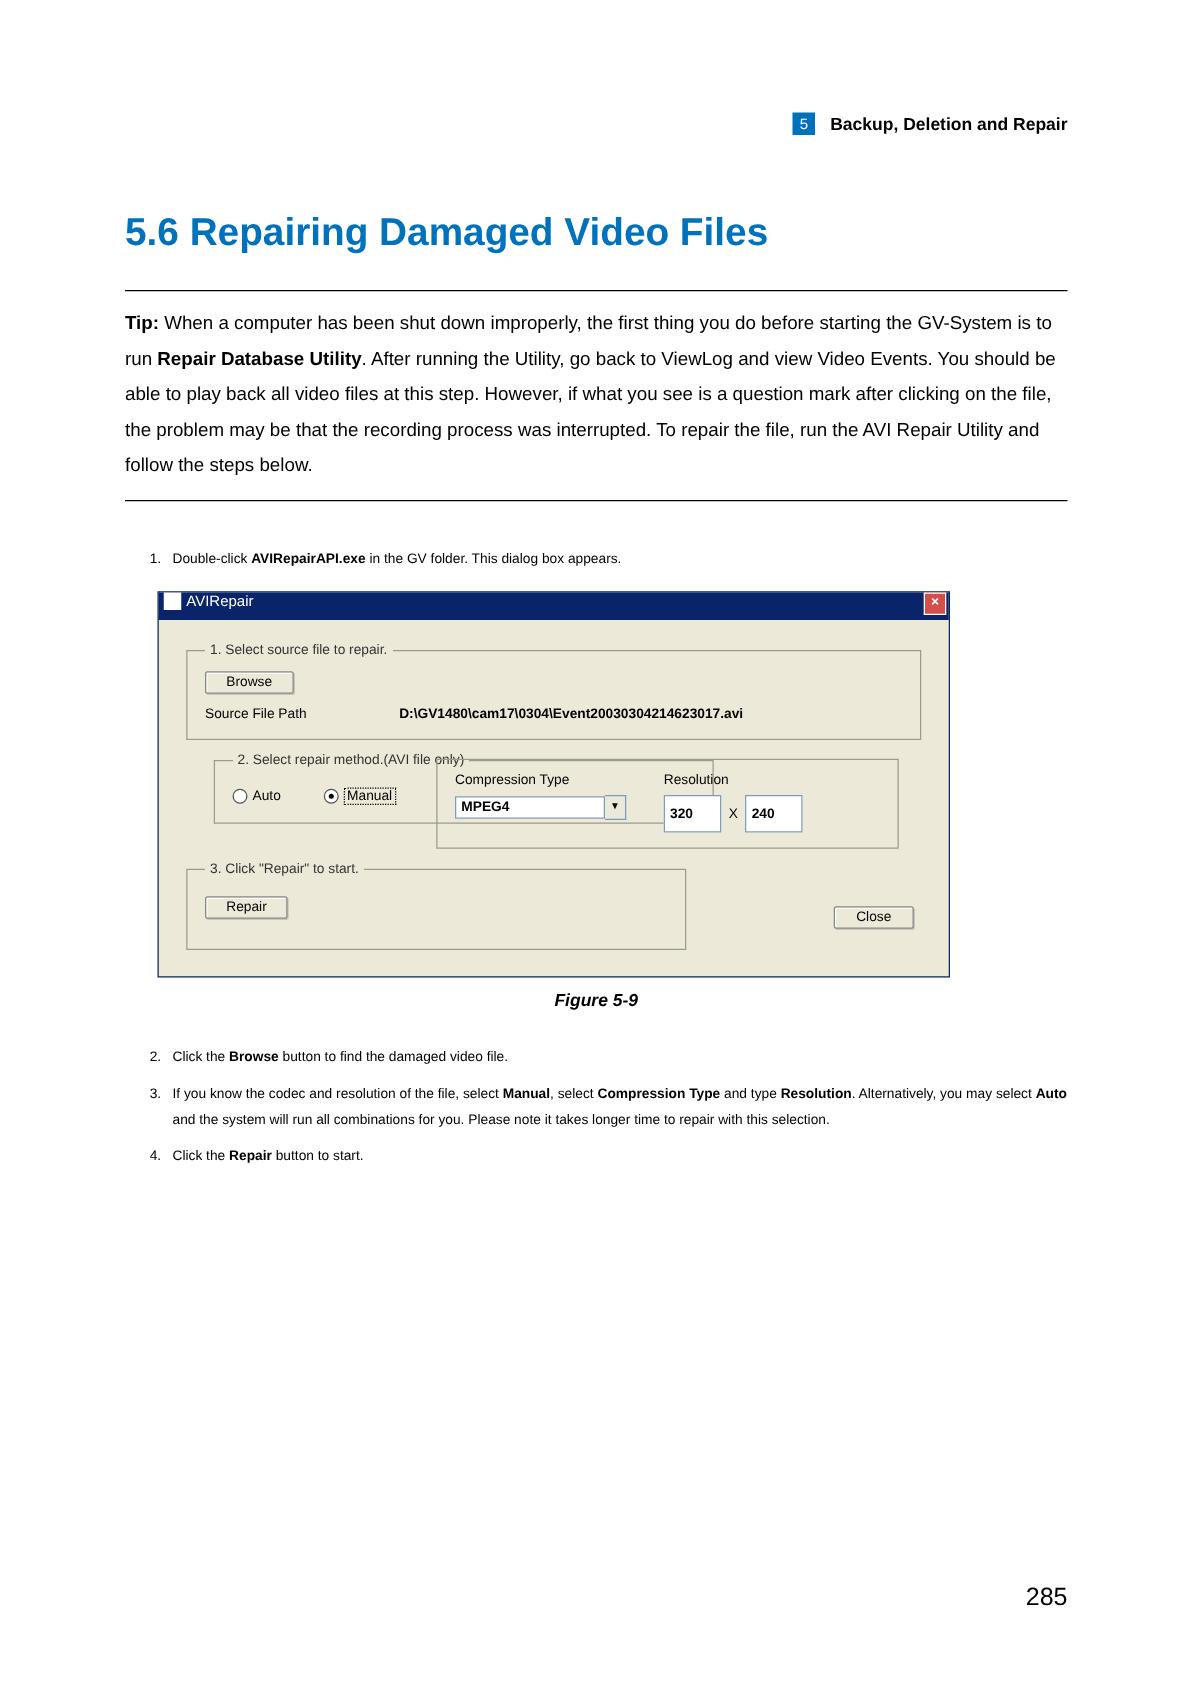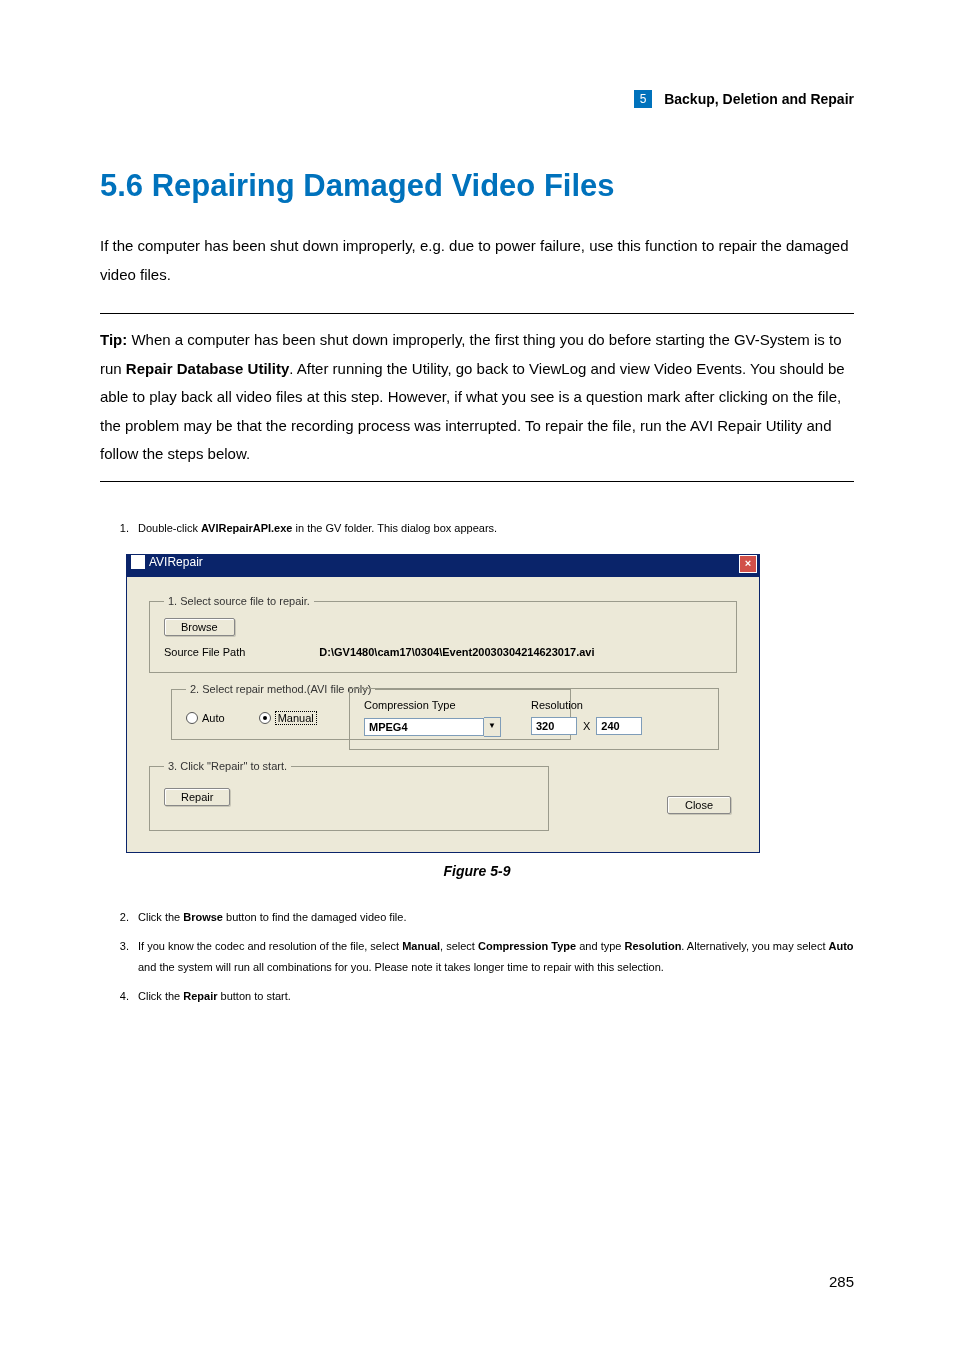--- a/index.html
+++ b/index.html
@@ -215,21 +215,21 @@
     cursor: pointer;
   }
   .res-row {
     display: flex;
     align-items: center;
     gap: 6px;
   }
   .res-input {
     border: 1px solid #7f9db9;
     background: #fff;
-    height: 18px;
+    height: 30px;
     width: 46px;
     font-size: 11px;
     font-weight: bold;
     padding: 0 4px;
     box-sizing: border-box;
   }
   .group3-row {
     display: flex;
     justify-content: space-between;
     align-items: center;
@@ -238,37 +238,36 @@
     text-align: center;
     font-style: italic;
     font-weight: bold;
     font-size: 14px;
     margin: 10px 0 28px 0;
   }
   .page-num {
     position: absolute;
     right: 100px;
     bottom: 60px;
-    font-size: 15px;
+    font-size: 20px;
     margin-top: 27px;
   }
 </style>
 </head>
 <body>
 
 <div class="page">
 
   <div class="header">
     <span class="chapter-badge">5</span>
     <span>Backup, Deletion and Repair</span>
   </div>
 
   <h1>5.6   Repairing Damaged Video Files</h1>
 
-  <p class="body-text intro">If the computer has been shut down improperly, e.g. due to power failure, use this function to repair the damaged video files.</p>
 
   <div class="tip-box body-text">
     <strong>Tip:</strong><span> When a computer has been shut down improperly, the first thing you do before starting the GV-System is to run </span><strong>Repair Database Utility</strong><span>. After running the Utility, go back to ViewLog and view Video Events. You should be able to play back all video files at this step. However, if what you see is a question mark after clicking on the file, the problem may be that the recording process was interrupted. To repair the file, run the AVI Repair Utility and follow the steps below.</span>
   </div>
 
   <ol class="steps" start="1">
     <li>
       <span>Double-click </span><strong>AVIRepairAPI.exe</strong><span> in the GV folder. This dialog box appears.</span>
     </li>
   </ol>

